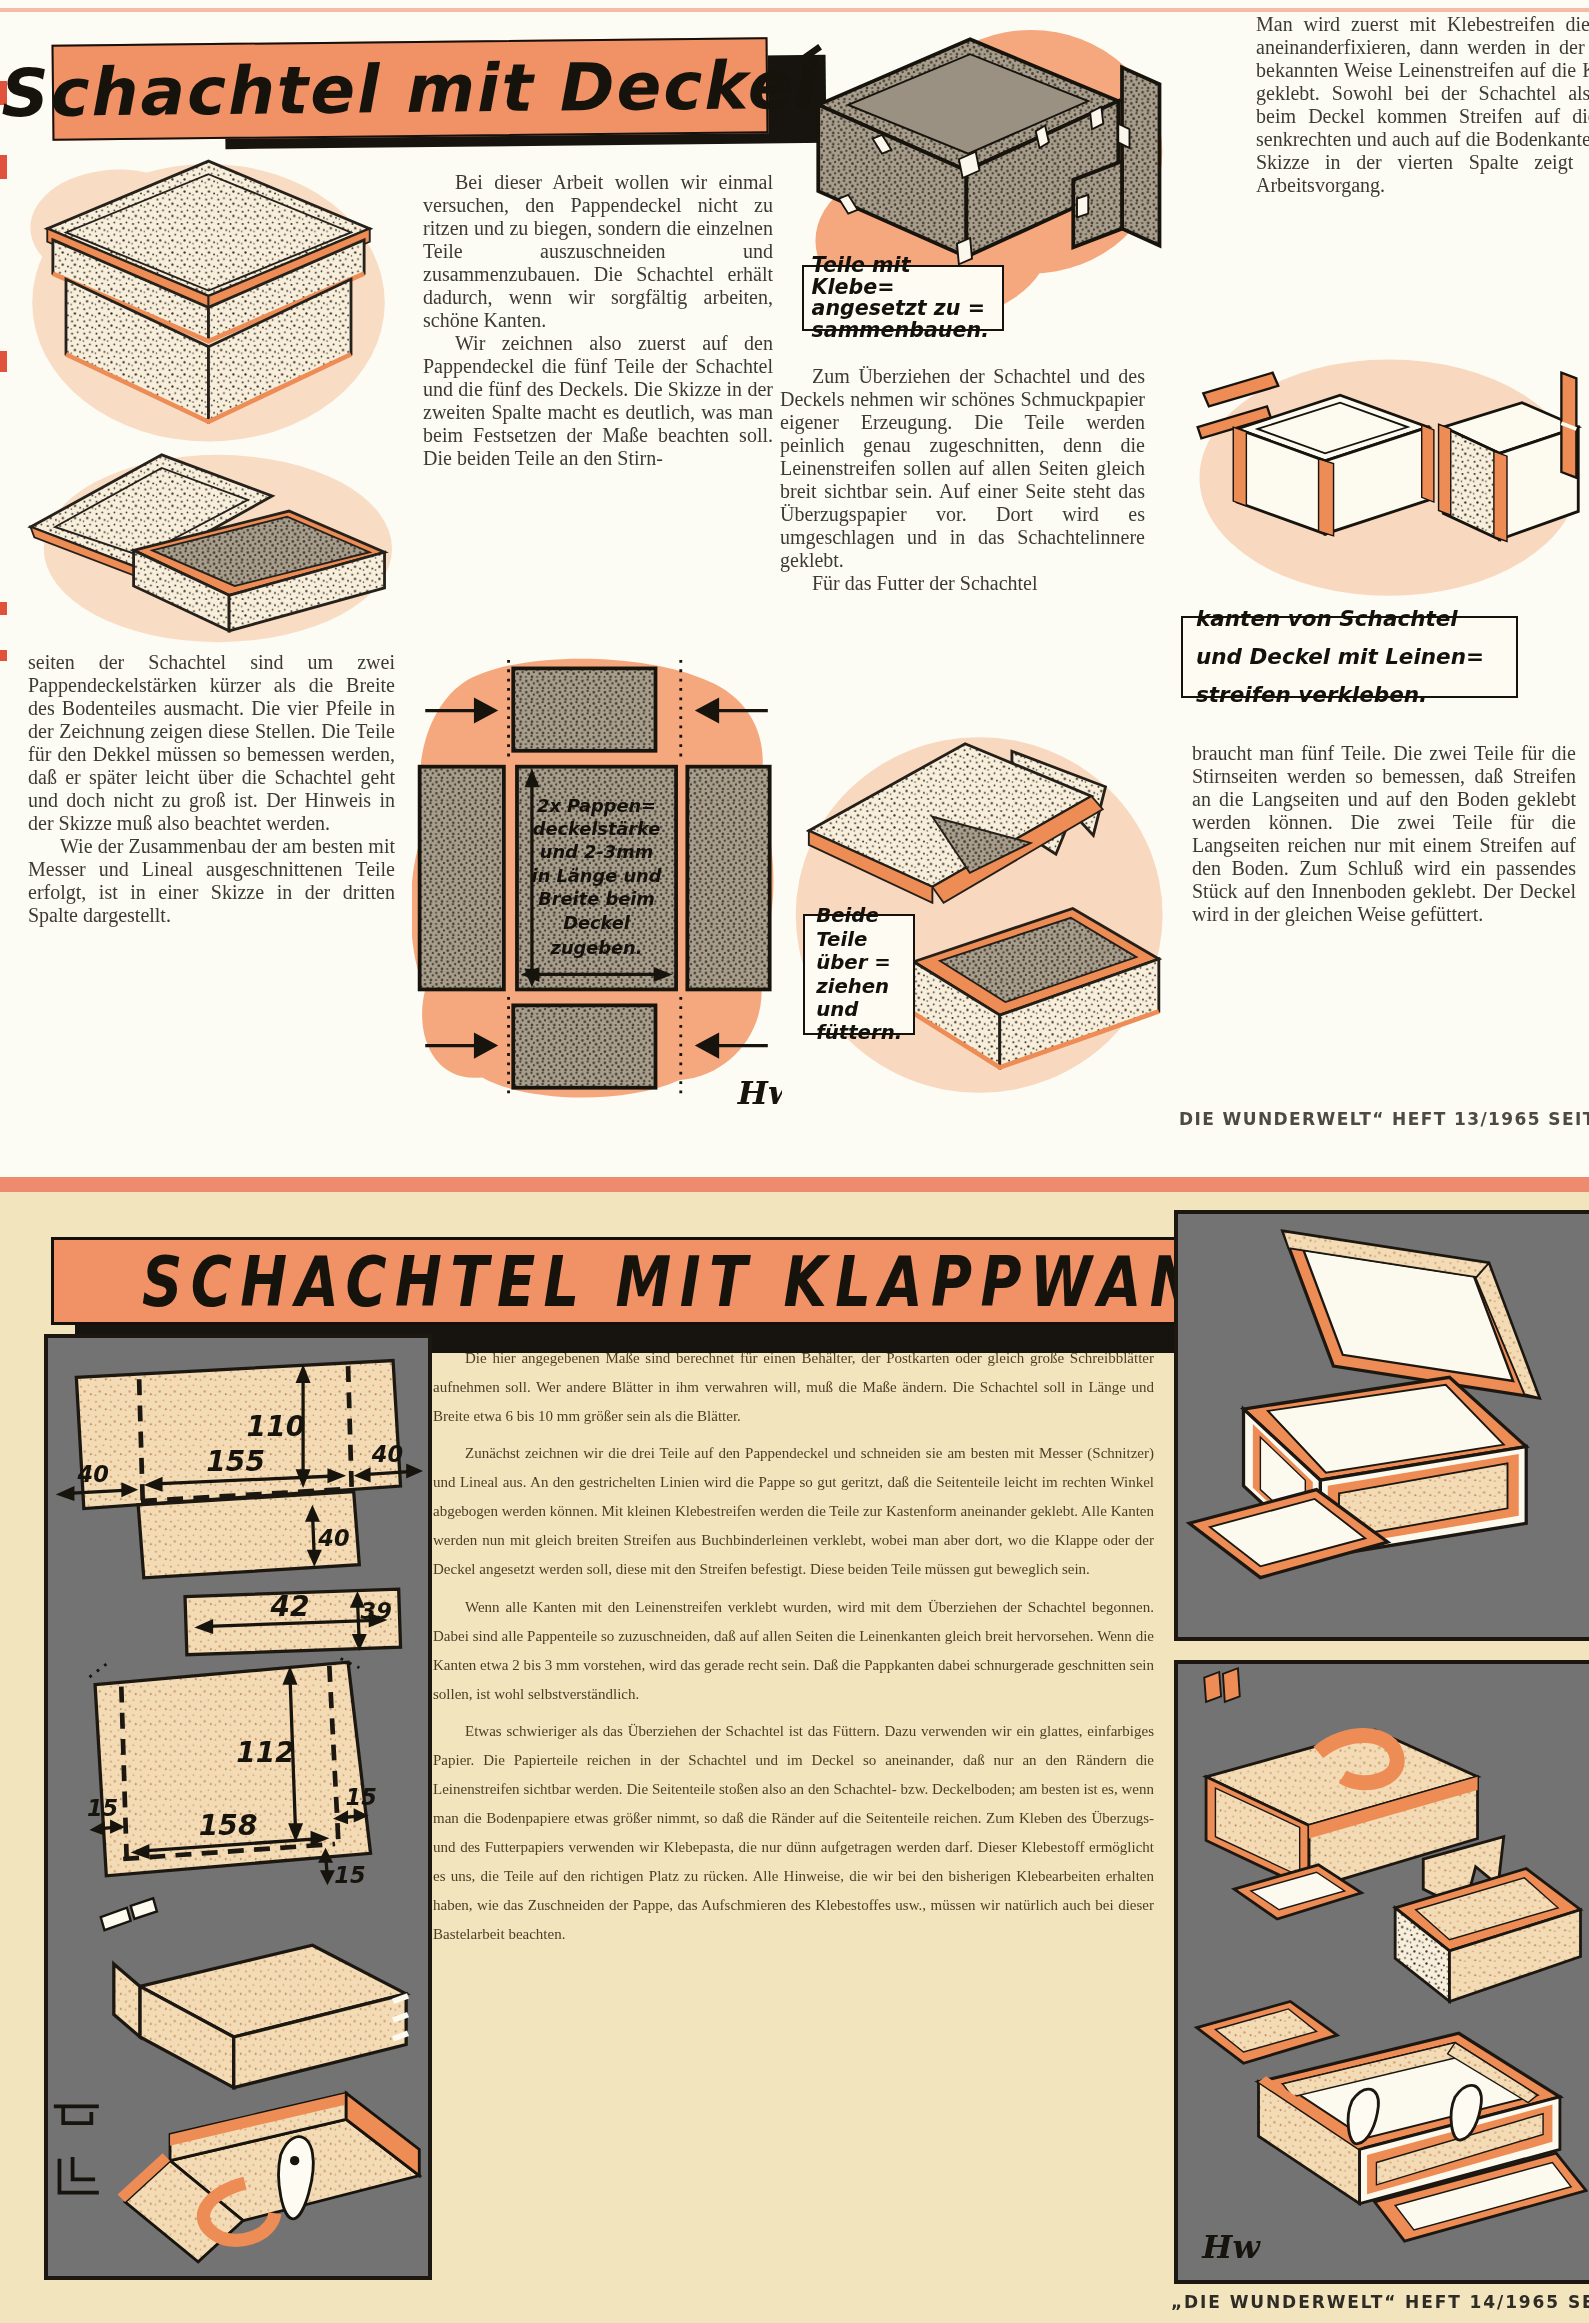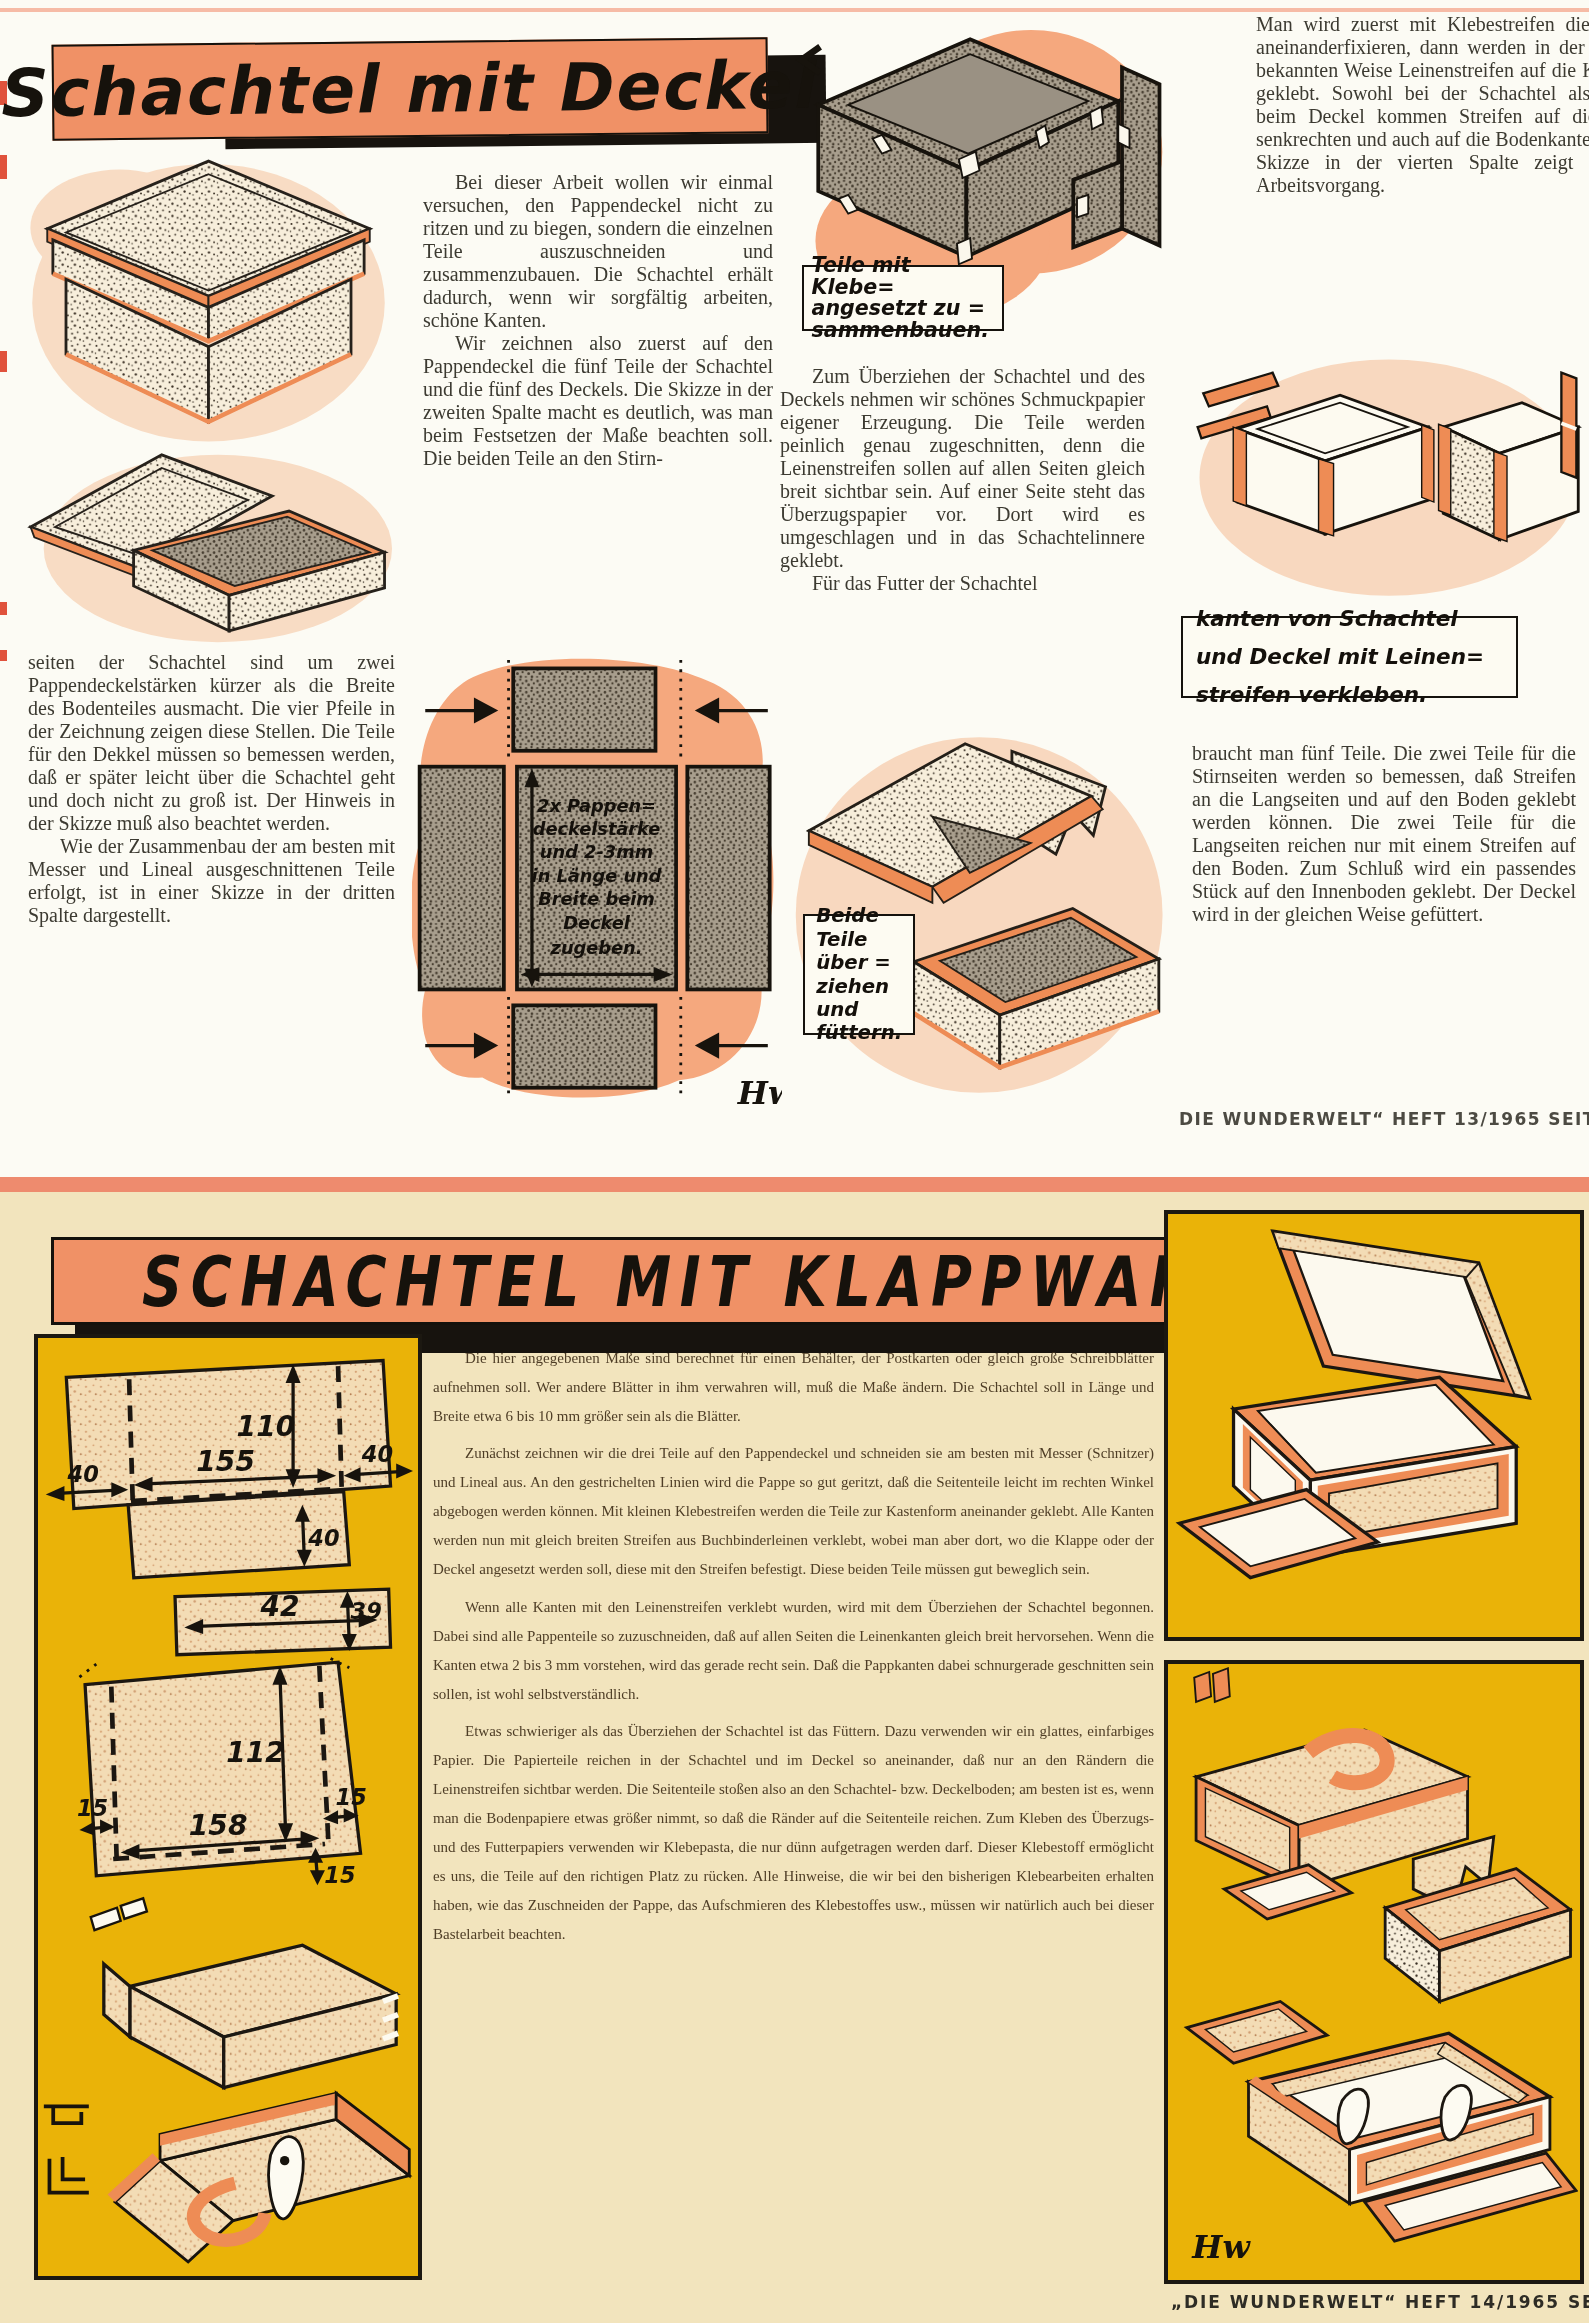--- a/index.html
+++ b/index.html
@@ -20,21 +20,21 @@
   .lblD{font-size:20.6px;line-height:21.5px;}
   .lblE{font-size:19.7px;line-height:23.4px;padding-left:11.2px;}
   .lblF{font-size:21.5px;line-height:24px;padding-left:13px;}
   .footer1{font-family:"DejaVu Sans",sans-serif;font-weight:bold;font-size:17px;letter-spacing:1.4px;color:#4c4a42;white-space:nowrap;}
   .divider{left:0;top:1177px;width:1589px;height:15px;background:#ee8b6e;}
   
   .page-bottom{left:0;top:1192px;width:1589px;height:1132px;background:#f2e4bd;}
   .banner2-shadow{left:75px;top:1267px;width:1297px;height:86px;background:#17130e;}
   .banner2{left:51px;top:1237px;width:1300px;height:88px;background:#f09166;border:3.7px solid #14110c;display:flex;align-items:center;justify-content:center;box-sizing:border-box;}
   .title2{font-family:"DejaVu Sans",sans-serif;font-style:italic;font-weight:bold;font-size:56px;color:#16120c;letter-spacing:8.4px;transform:scaleY(1.25);white-space:nowrap;}
-  .panel{border:4.7px solid #1c1811;background:#eab308;box-sizing:border-box;}
+  .panel{border:4.7px solid #1c1811;background:#737373;box-sizing:border-box;margin-left:10px;}
   .botcol{color:#4e3d26;font-size:15px;line-height:29px;text-align:justify;}
   .botcol p{margin:0 0 8.4px 0;text-indent:32px;}
   .footer2{font-family:"DejaVu Sans",sans-serif;font-weight:bold;font-size:17px;letter-spacing:1.9px;color:#2e2c25;text-align:center;white-space:nowrap;}
   
   .tanp{fill:url(#tan);stroke:#1c1711;stroke-width:3.5;}
   .dim{stroke:#17130d;stroke-width:3.5;fill:none;}
   .dh{fill:#17130d;}
   .dash{stroke:#1c1711;stroke-width:5;fill:none;stroke-dasharray:17 11;}
   .dash2{stroke:#17130d;stroke-width:3;fill:none;stroke-dasharray:3 7;}
   text.meas{font-family:"DejaVu Sans",sans-serif;font-weight:bold;font-style:italic;font-size:30px;fill:#17130d;text-anchor:middle;}

